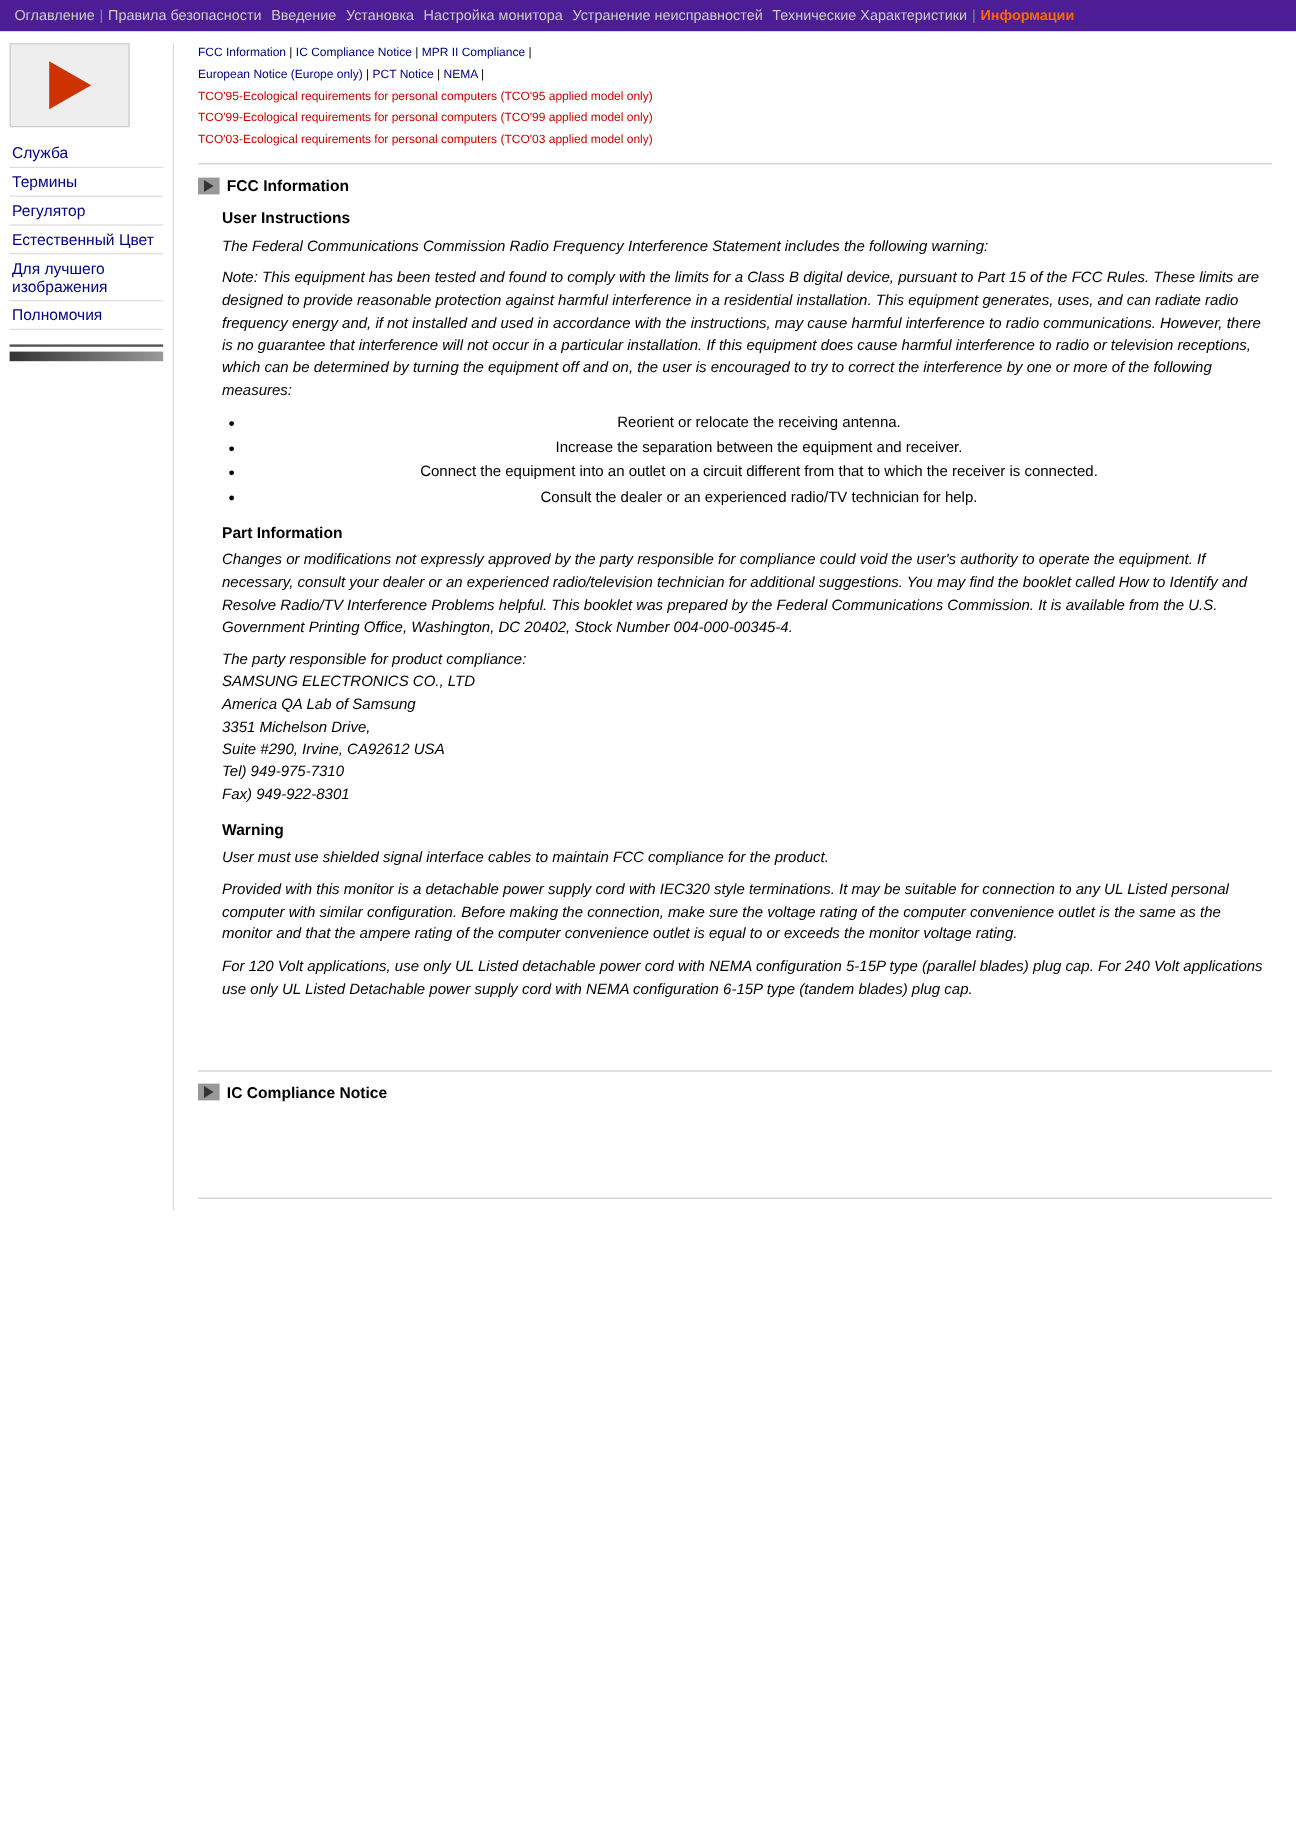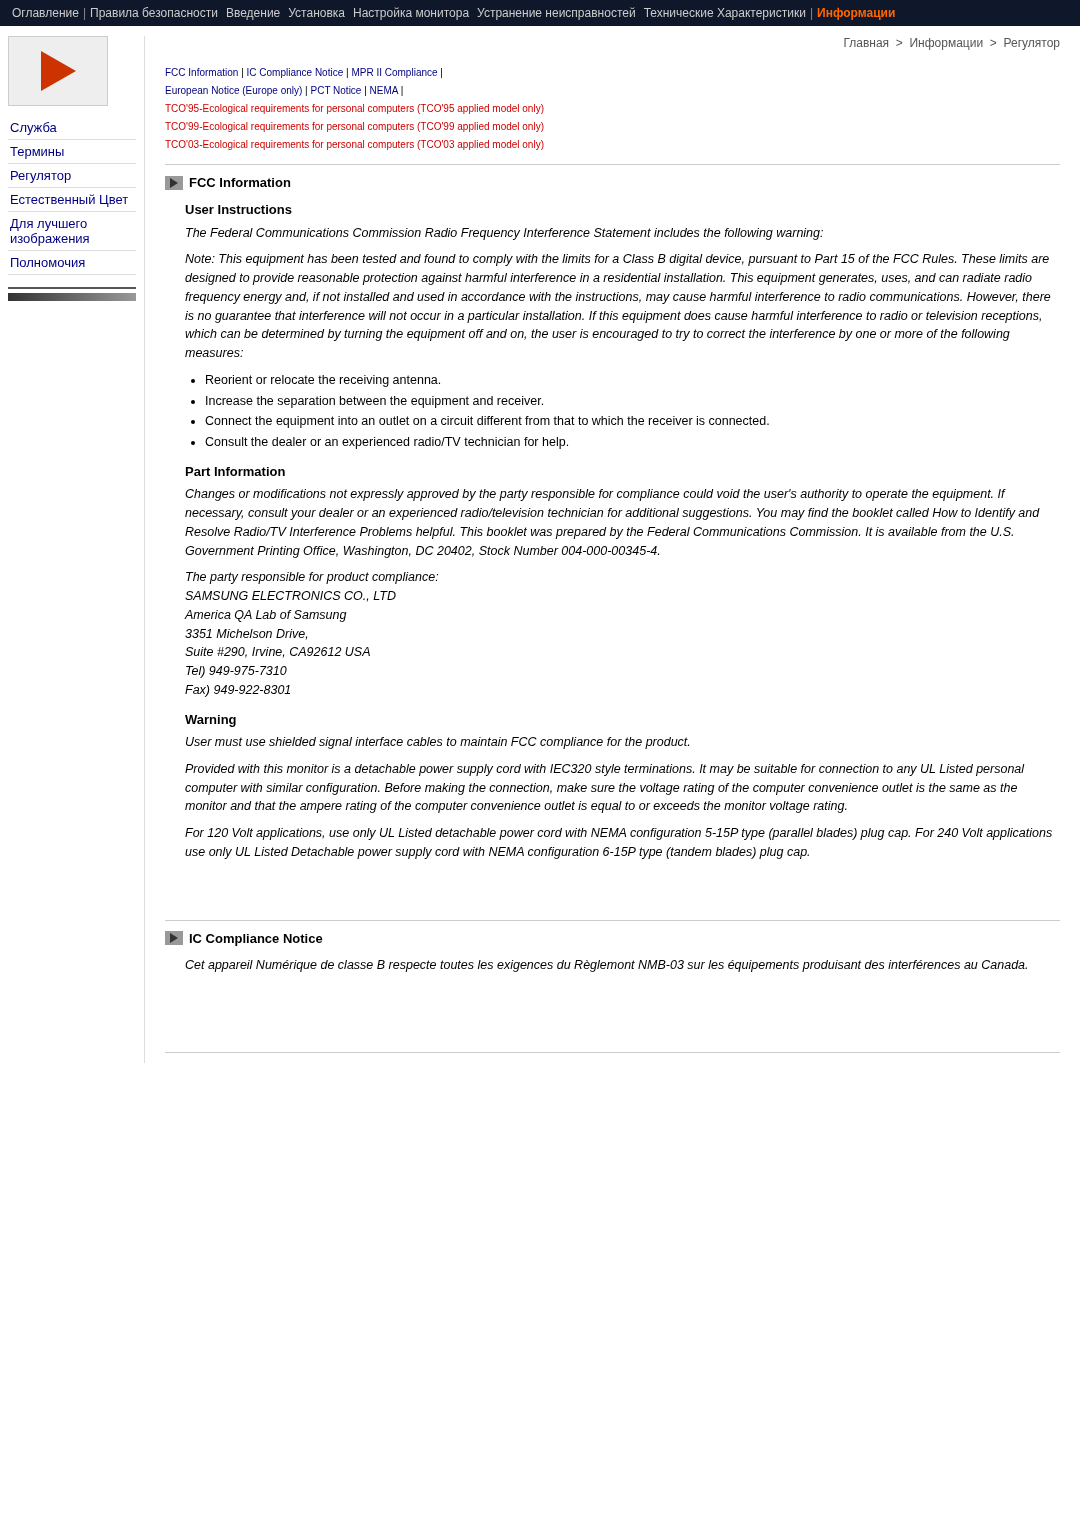--- a/index.html
+++ b/index.html
@@ -6,21 +6,21 @@
     body {
       font-family: Arial, Helvetica, sans-serif;
       font-size: 13px;
       color: #000;
       background: #fff;
       width: 1080px;
     }
 
     
     .top-nav {
-      background: #0f172a;
+      background: #4c1d95;
       padding: 4px 8px;
       display: flex;
       flex-wrap: wrap;
       gap: 0;
       font-size: 12px;
     }
     .top-nav a {
       color: #ccc;
       text-decoration: none;
       padding: 2px 4px;
@@ -172,20 +172,21 @@
       margin-bottom: 8px;
       font-style: italic;
     }
     .content-body ul {
       margin-left: 20px;
       margin-bottom: 8px;
       list-style: disc;
     }
     .content-body ul li {
       margin-bottom: 2px;
+      text-align: center;
     }
     .indent-block {
       margin-left: 20px;
     }
   </style>
 </head>
 <body>
 
 <div class="top-nav">
   <a href="#">Оглавление</a>
@@ -231,27 +232,20 @@
         <a href="#">Полномочия</a>
       </li>
     </ul>
     <div class="sidebar-bottom">
       <div class="sidebar-bottom-bar"></div>
     </div>
   </div>
 
   <div class="content">
 
-    <div class="breadcrumb">
-      <span>Главная</span>
-      &nbsp;<span>&gt;</span>&nbsp;
-      <span>Информации</span>
-      &nbsp;<span>&gt;</span>&nbsp;
-      <span>Регулятор</span>
-    </div>
 
     <div class="link-bar">
       <a href="#">FCC Information</a>
       <span class="sep"> | </span>
       <a href="#">IC Compliance Notice</a>
       <span class="sep"> | </span>
       <a href="#">MPR II Compliance</a>
       <span class="sep"> |</span>
       <br>
       <a href="#">European Notice (Europe only)</a>
@@ -303,21 +297,20 @@
     <div style="height: 40px;"></div>
 
     <hr class="section-divider">
 
     <div class="section-header">
       <span class="section-icon"></span>
       <span class="section-title">IC Compliance Notice</span>
     </div>
 
     <div class="content-body indent-block">
-      <p>Cet appareil Numérique de classe B respecte toutes les exigences du Règlemont NMB-03 sur les équipements produisant des interférences au Canada.</p>
     </div>
 
     <div style="height: 60px;"></div>
 
     <hr class="section-divider">
 
   </div>
 </div>
 
 </body></html>

